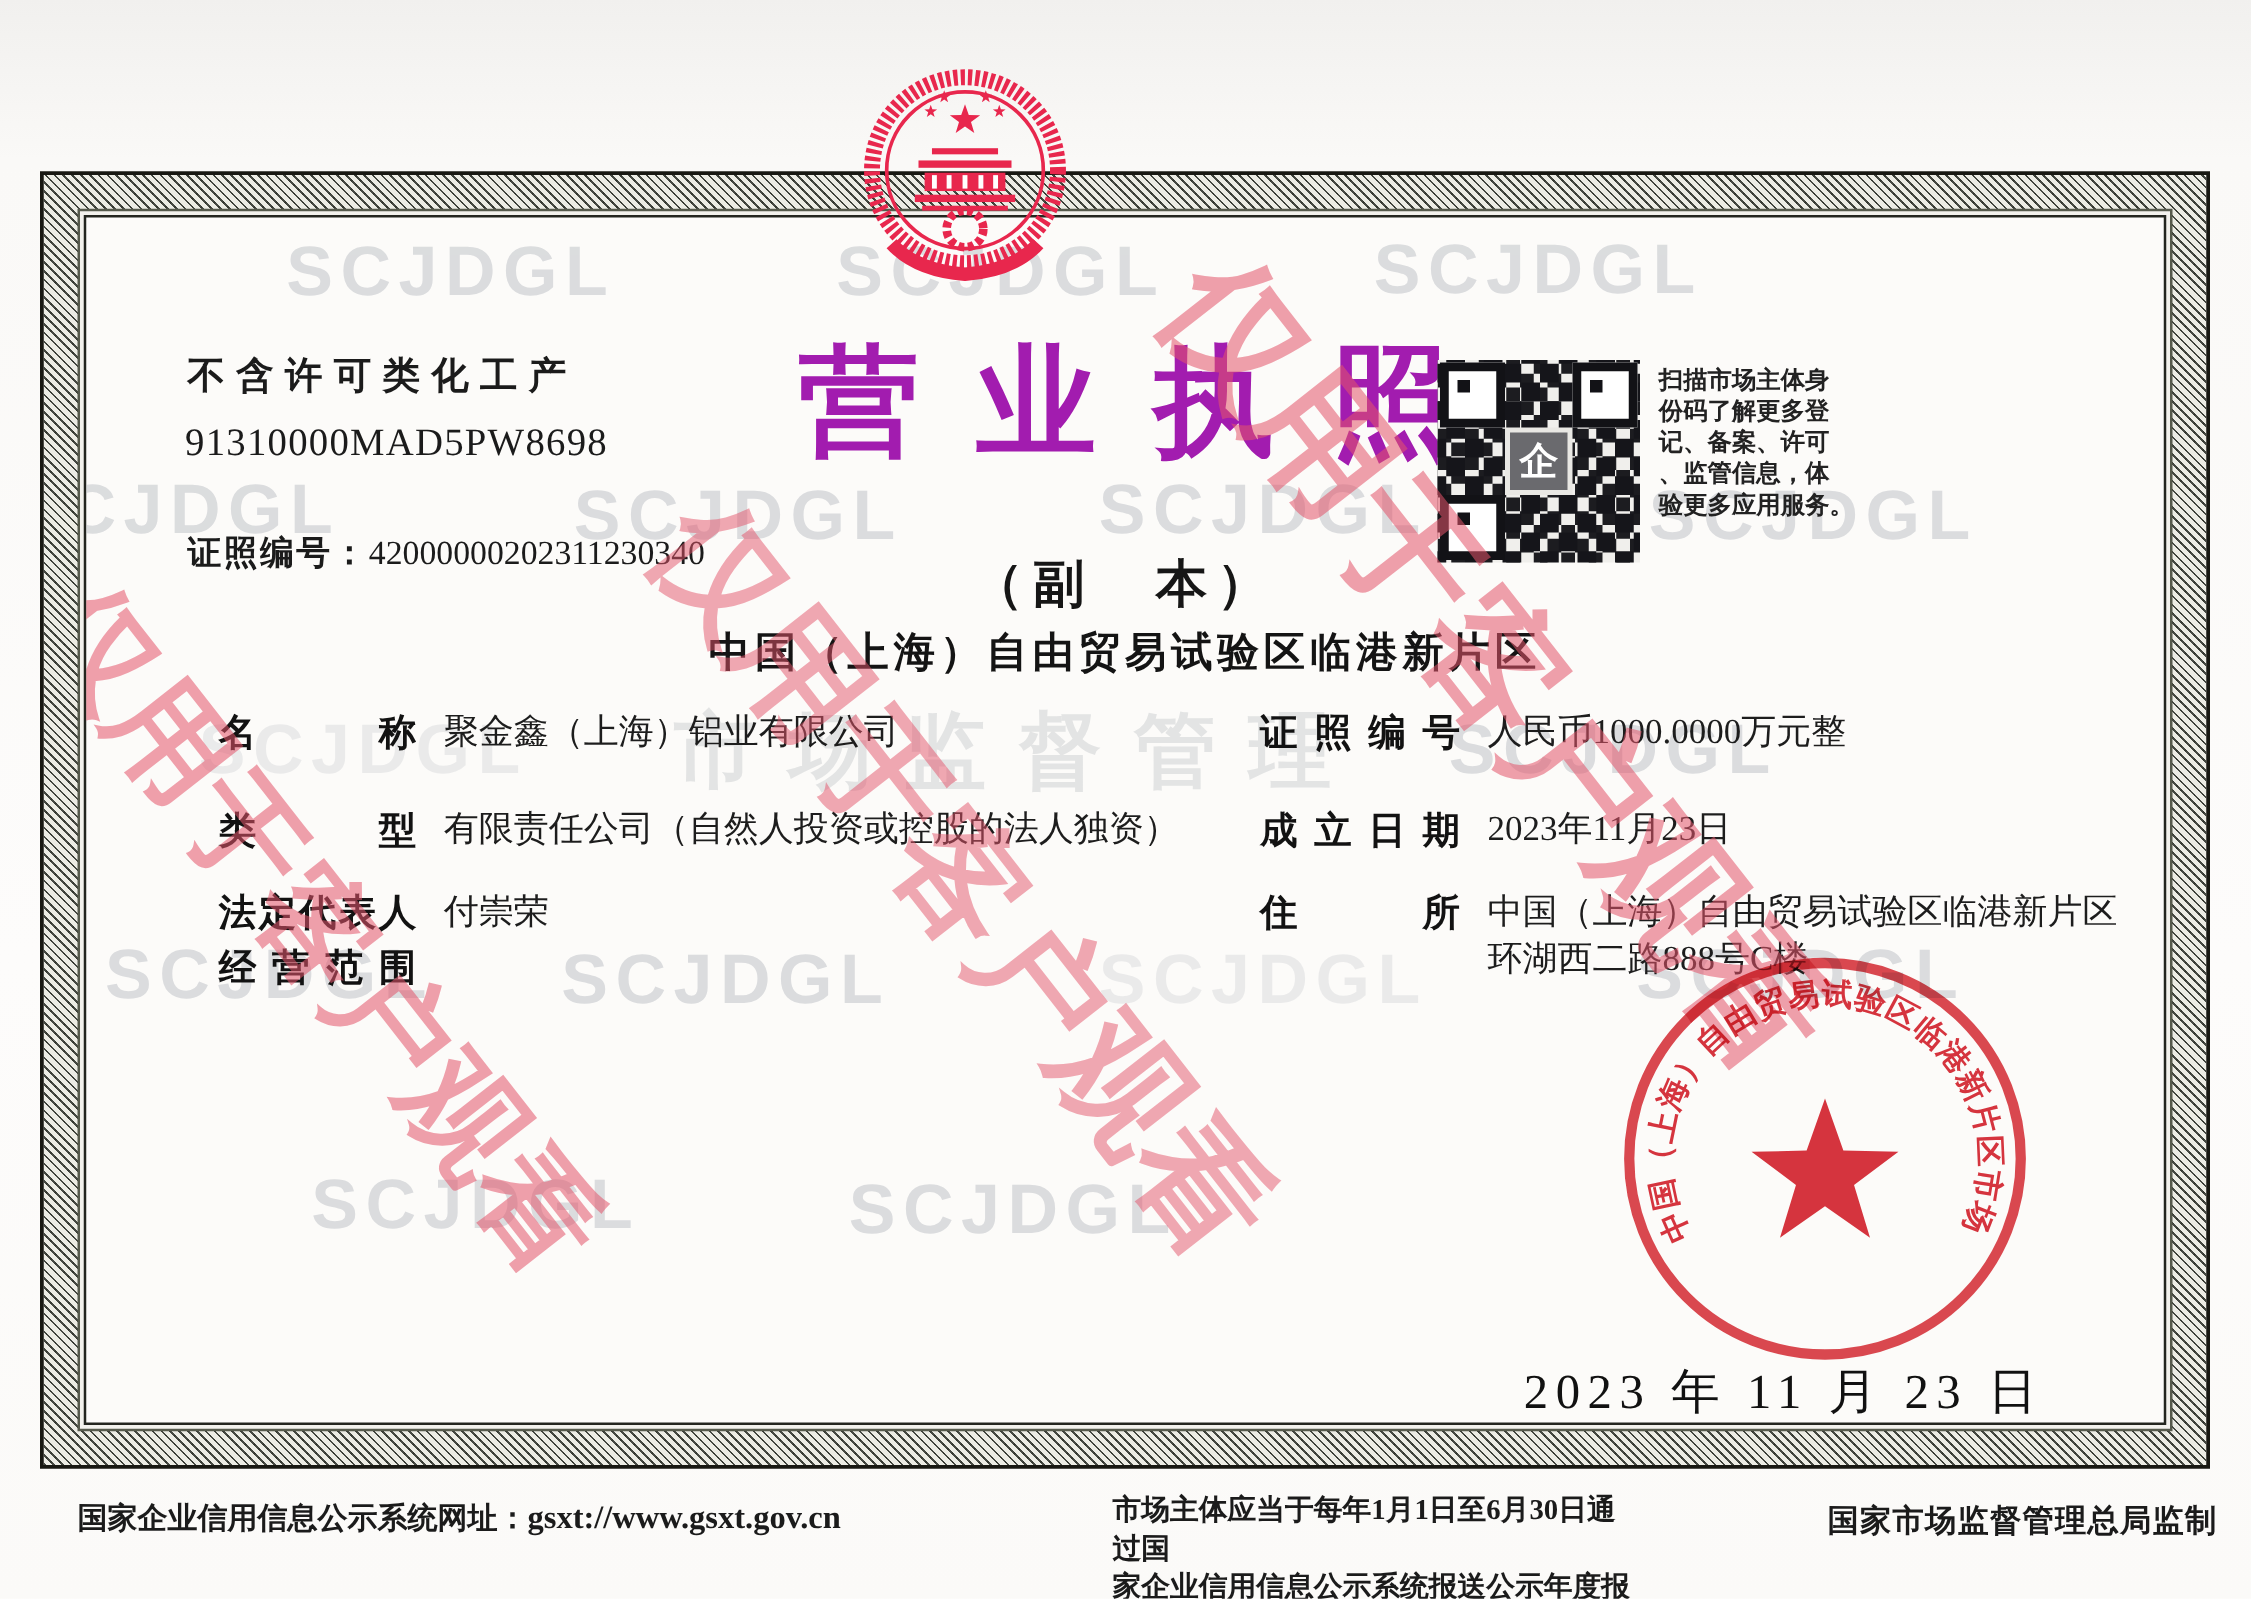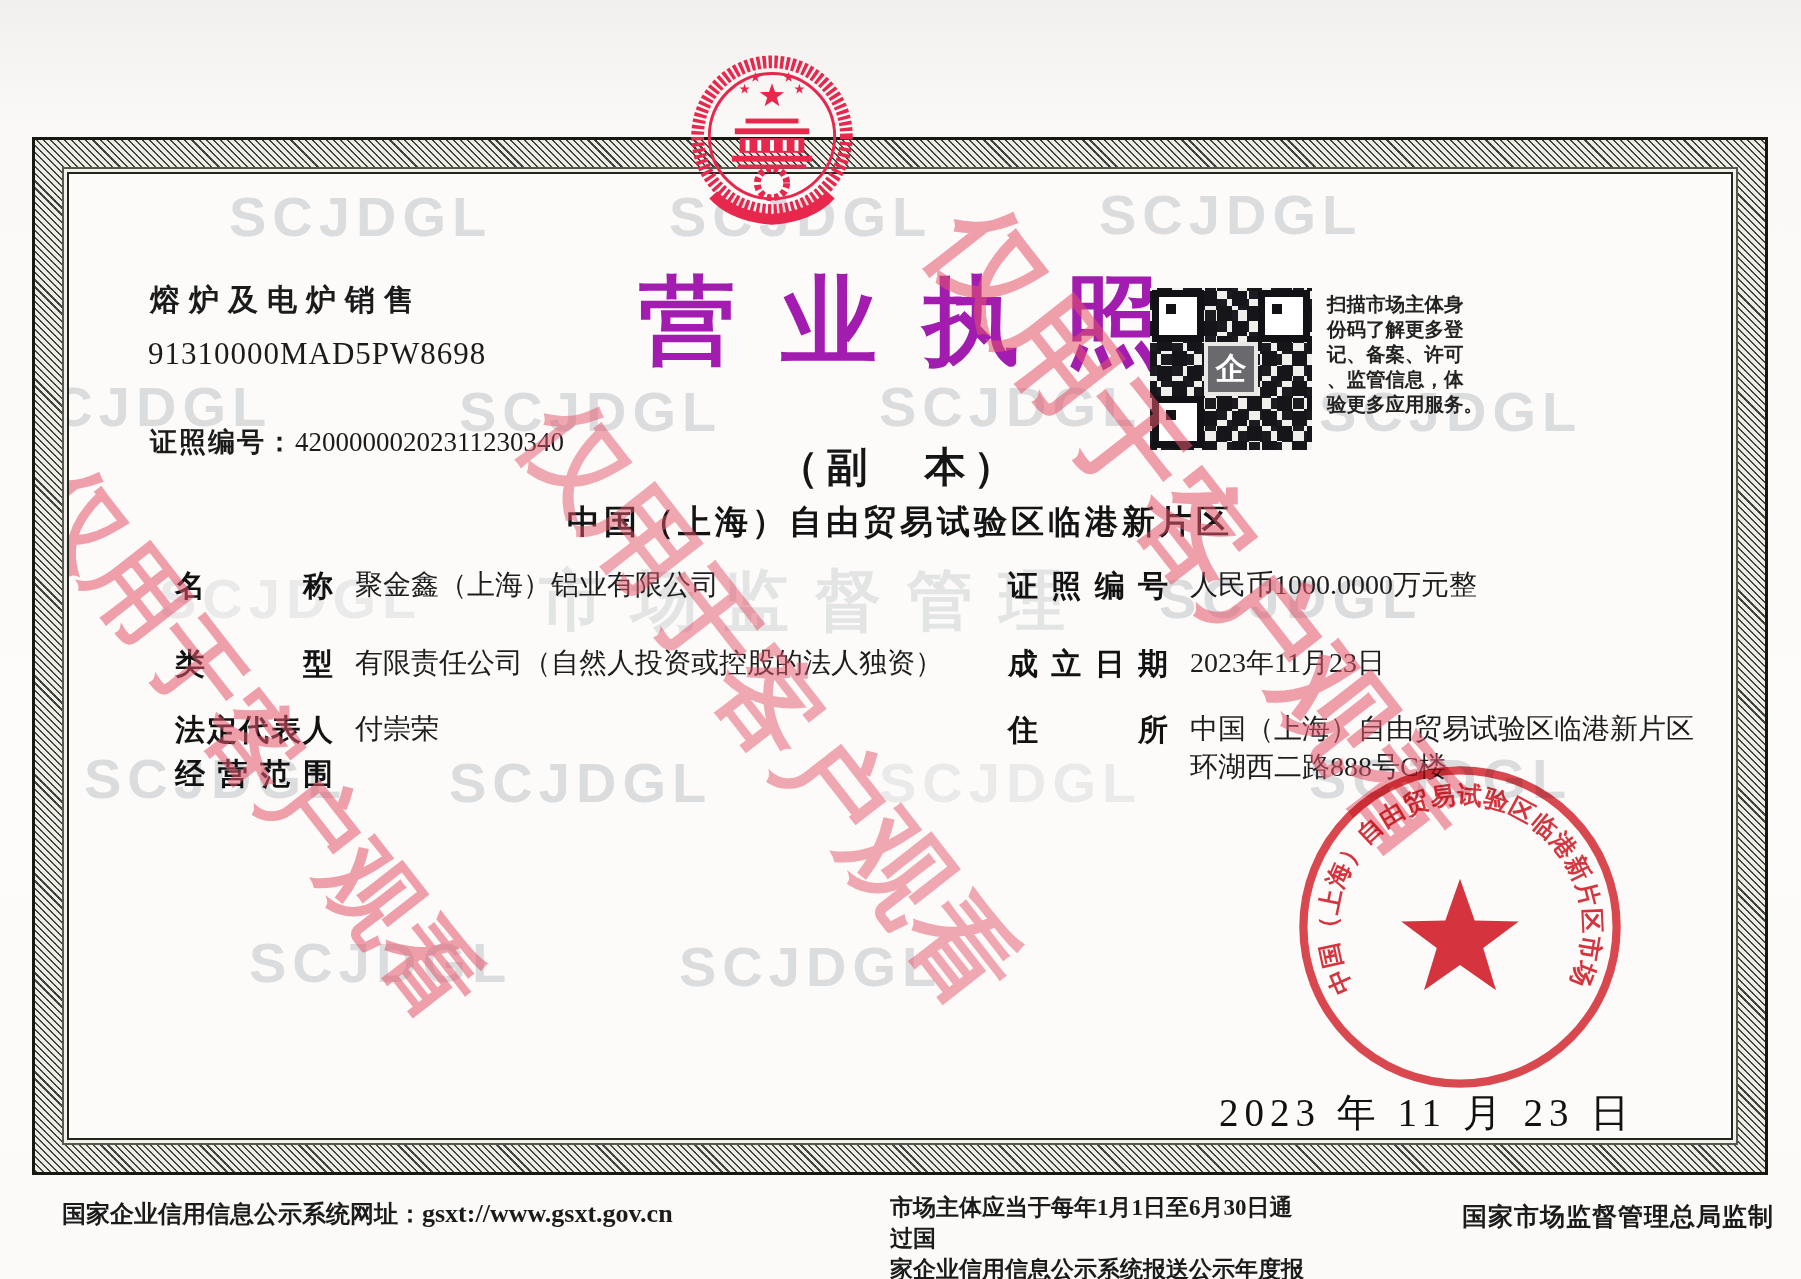--- a/index.html
+++ b/index.html
@@ -106,21 +106,21 @@
         <span class="wm" style="left:1090px;top:392px">SCJDGL</span>
         <span class="wm" style="left:15px;top:572px">SCJDGL</span>
         <span class="wm" style="left:380px;top:576px">SCJDGL</span>
         <span class="wm dim" style="left:810px;top:576px">SCJDGL</span>
         <span class="wm" style="left:1240px;top:572px">SCJDGL</span>
         <span class="wm" style="left:180px;top:756px">SCJDGL</span>
         <span class="wm" style="left:610px;top:760px">SCJDGL</span>
         <div class="wm-ghost">市场监督管理</div>
       </div>
 
-      <div class="credit-label">熔炉及电炉销售</div>
+      <div class="credit-label">不含许可类化工产</div>
       <div class="credit-value">91310000MAD5PW8698</div>
       <div class="license-line">
         <span class="lab">证照编号：</span><span>42000000202311230340</span>
       </div>
       <div class="doc-title">营业执照</div>
       <div class="doc-sub">（副　本）</div>
       <div class="doc-region">中国（上海）自由贸易试验区临港新片区</div>
 
       <div class="qr">
         <span class="fp tl"></span>

